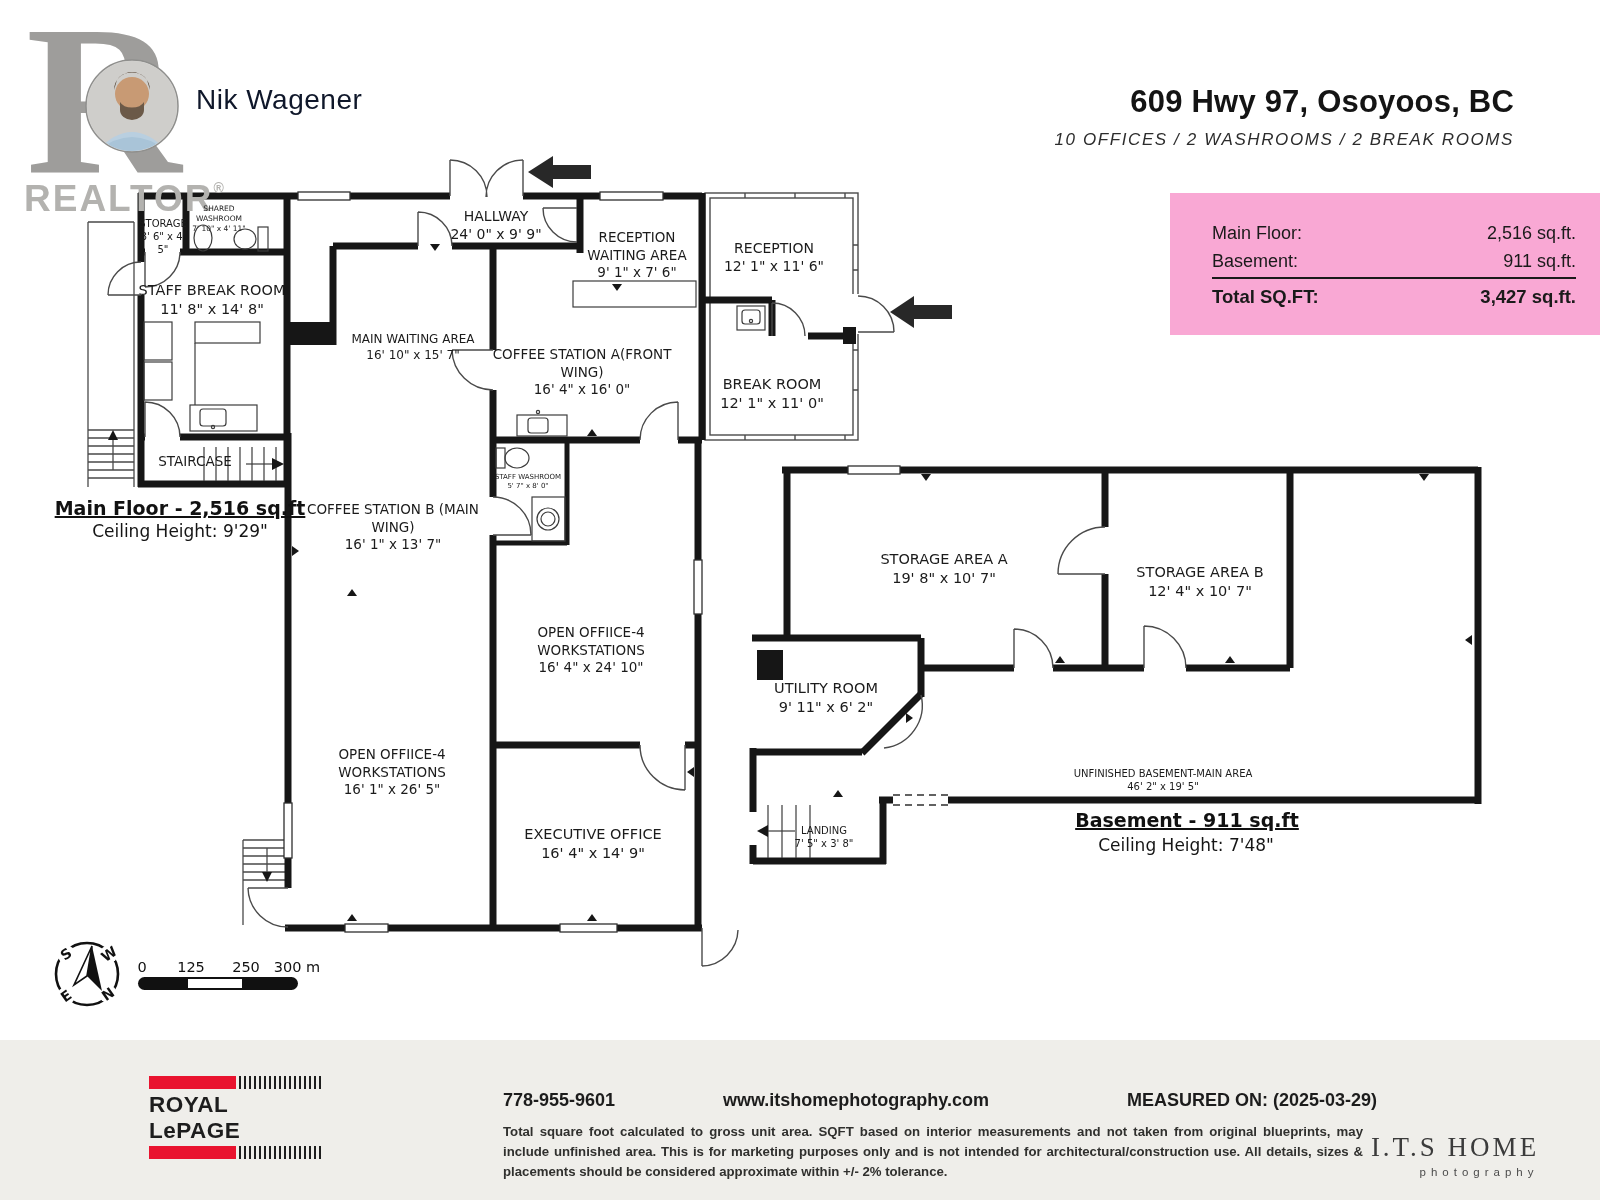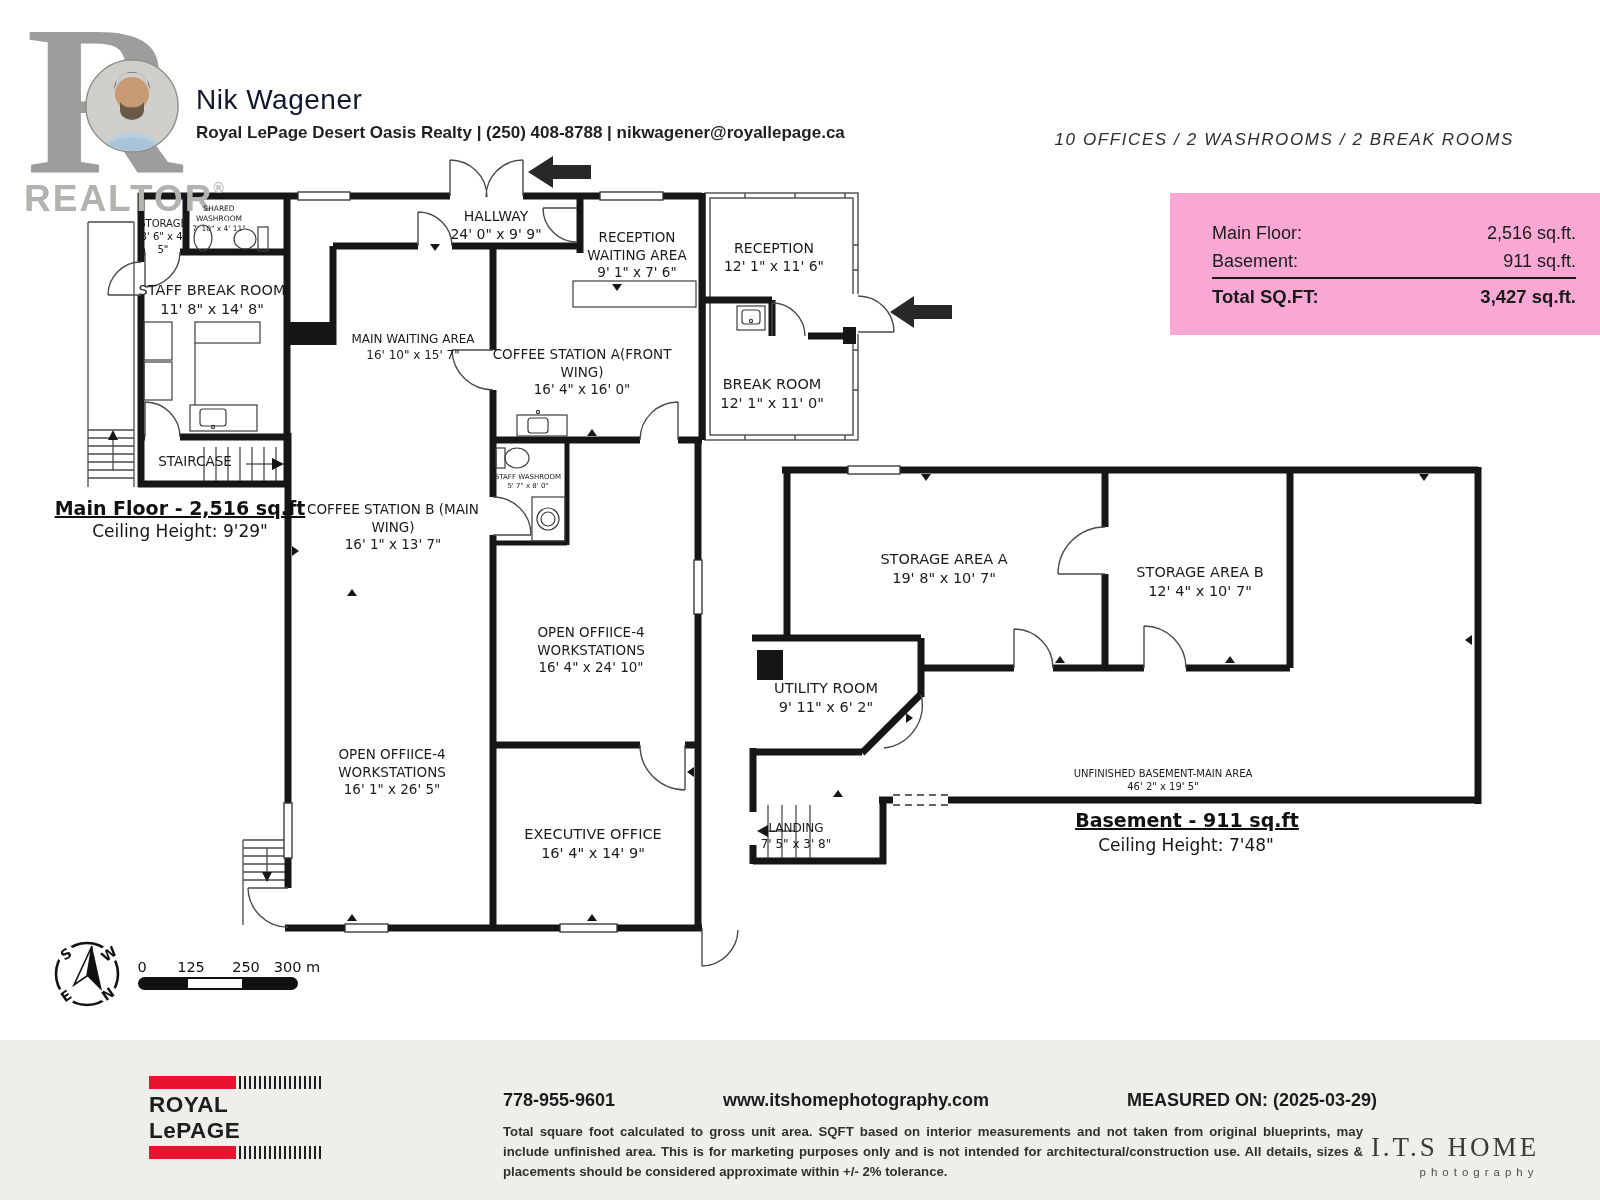--- a/index.html
+++ b/index.html
@@ -300,21 +300,21 @@
     <rect x="1438" y="1074" width="15" height="9" rx="2"></rect>
     <rect x="1474" y="1087" width="7" height="5"></rect>
     <circle cx="1456" cy="1104" r="14"></circle>
     <path d="M1449,1100 a9,9 0 0 1 11,-4"></path>
     <circle cx="1435" cy="1090" r="1.5"></circle>
     <path d="M1396,1162 H1514" stroke-width="1.2"></path>
   </g>
 </svg>
 
 <div class="abs agent-name">Nik Wagener</div>
-<div class="abs agent-contact">Royal LePage Desert Oasis Realty | (250) 408-8788 | nikwagener@royallepage.ca</div>
+<div class="abs addr">609 Hwy 97, Osoyoos, BC</div>
 <div class="abs addr-sub">10 OFFICES / 2 WASHROOMS / 2 BREAK ROOMS</div>
 <div class="abs realtor-word"><span>REALTOR</span><span class="realtor-reg">®</span></div>
 
 <div class="abs stats">
   <div class="row">
     <span>Main Floor:</span>
     <span>2,516 sq.ft.</span>
   </div>
   <div class="row underl">
     <span>Basement:</span>
@@ -366,21 +366,21 @@
 <div class="floor-ceiling" style="left:180px;top:531px">Ceiling Height: 9'29"</div>
 
 <div class="lbl" style="left:944px;top:569px;font-size:14.5px">STORAGE AREA A
 19' 8" x 10' 7"</div>
 <div class="lbl" style="left:1200px;top:582px;font-size:14.5px">STORAGE AREA B
 12' 4" x 10' 7"</div>
 <div class="lbl" style="left:826px;top:698px;font-size:14.5px">UTILITY ROOM
 9' 11" x 6' 2"</div>
 <div class="lbl" style="left:1163px;top:780px;font-size:10px">UNFINISHED BASEMENT-MAIN AREA
 46' 2" x 19' 5"</div>
-<div class="lbl" style="left:796px;top:837px;font-size:12px">LANDING
+<div class="lbl" style="left:824px;top:837px;font-size:10px">LANDING
 7' 5" x 3' 8"</div>
 <div class="floor-title" style="left:1187px;top:820px">Basement - 911 sq.ft</div>
 <div class="floor-ceiling" style="left:1186px;top:845px">Ceiling Height: 7'48"</div>
 
 <div class="compass-letter" style="left:66px;top:954px">S</div>
 <div class="compass-letter" style="left:109px;top:954px">W</div>
 <div class="compass-letter" style="left:66px;top:996px">E</div>
 <div class="compass-letter" style="left:108px;top:994px">N</div>
 <div class="scale-tick" style="left:142px;top:967px">0</div>
 <div class="scale-tick" style="left:191px;top:967px">125</div>

